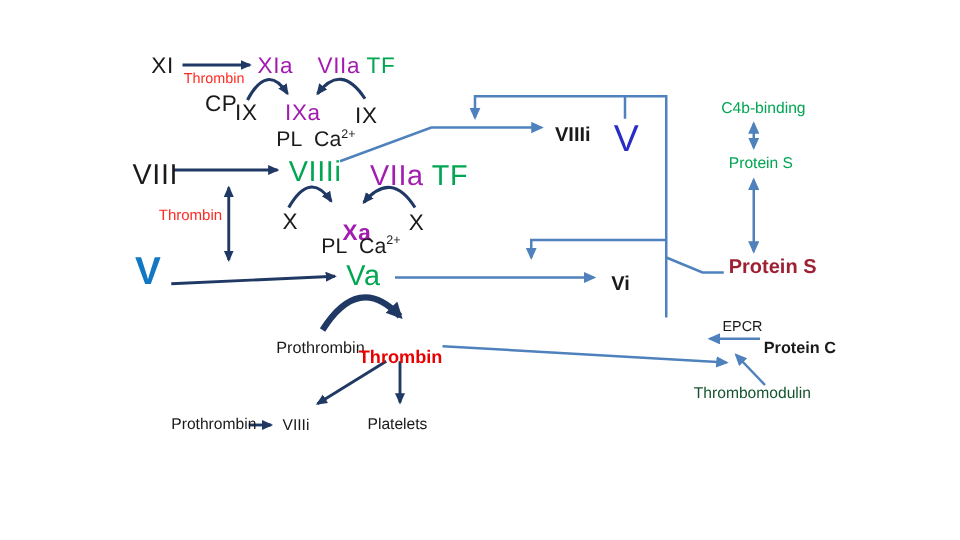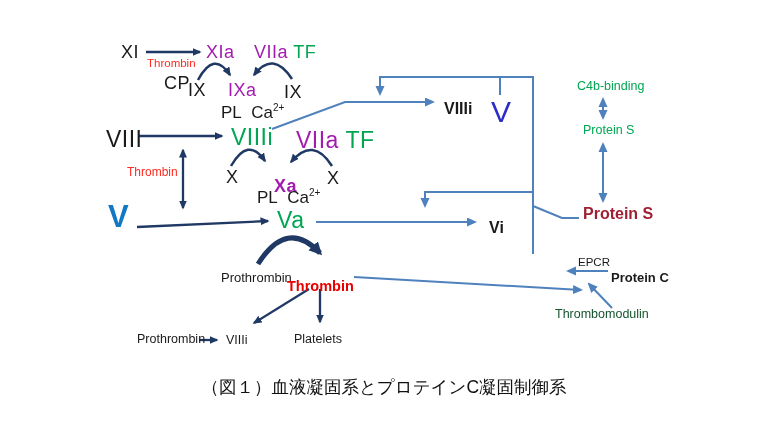--- a/index.html
+++ b/index.html
@@ -107,14 +107,13 @@
   <div class="lbl b" style="left:489px;top:210px;font-size:16px;">Vi</div>
 
   <div class="lbl green" style="left:577px;top:80px;font-size:12.5px;">C4b-binding</div>
   <div class="lbl green" style="left:583px;top:124px;font-size:12.5px;">Protein S</div>
   <div class="lbl ps-red" style="left:583px;top:206px;">Protein S</div>
 
   <div class="lbl" style="left:578px;top:257px;font-size:11.5px;">EPCR</div>
   <div class="lbl b" style="left:611px;top:261px;font-size:13px;">Protein C</div>
   <div class="lbl" style="left:555px;top:308px;font-size:12.5px;color:#14532d;">Thrombomodulin</div>
 
-  <div class="lbl cap" style="top:379px;">（図１）血液凝固系とプロテインC凝固制御系</div>
 </div>
 
 </body></html>

